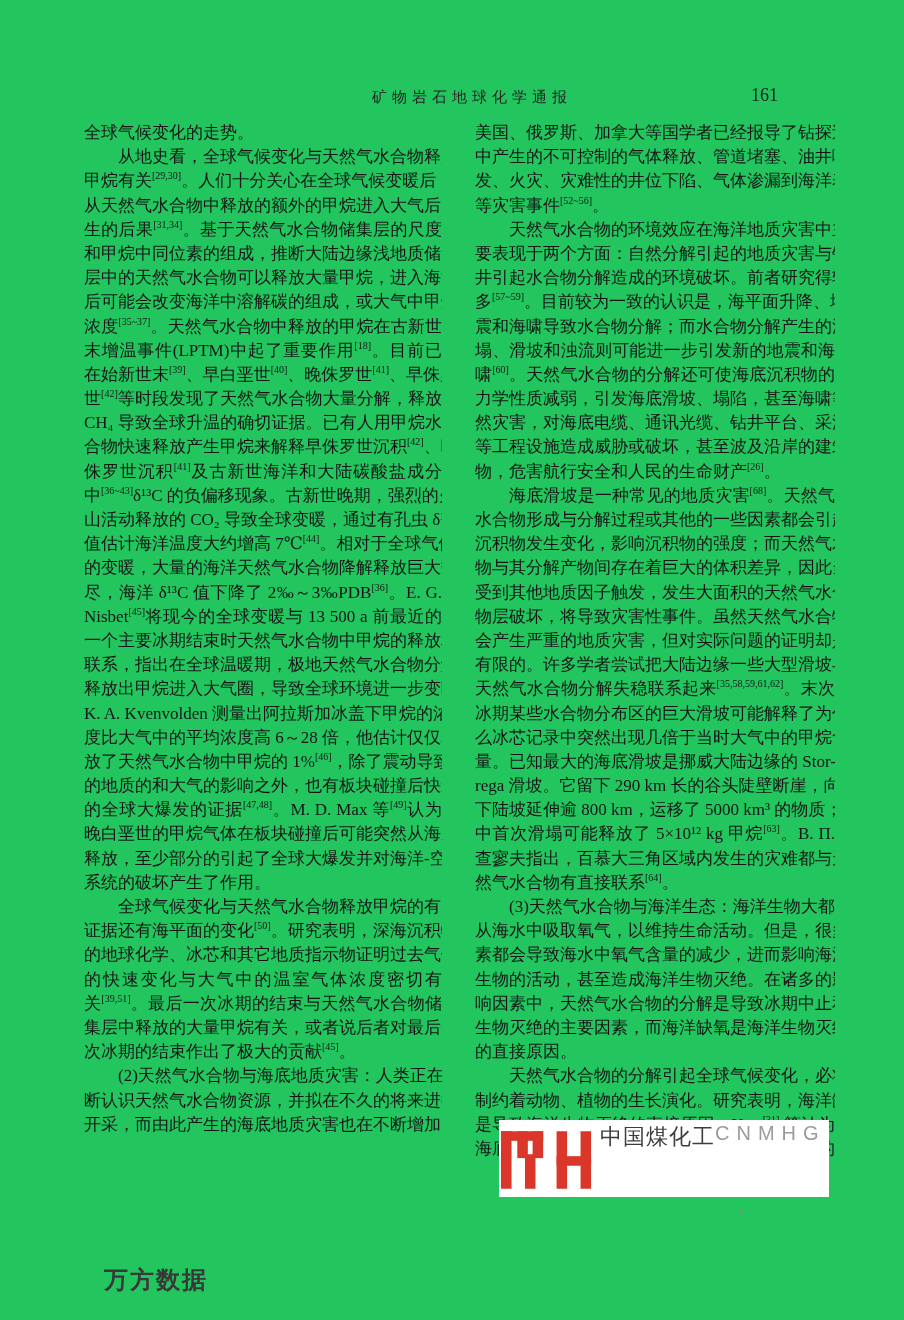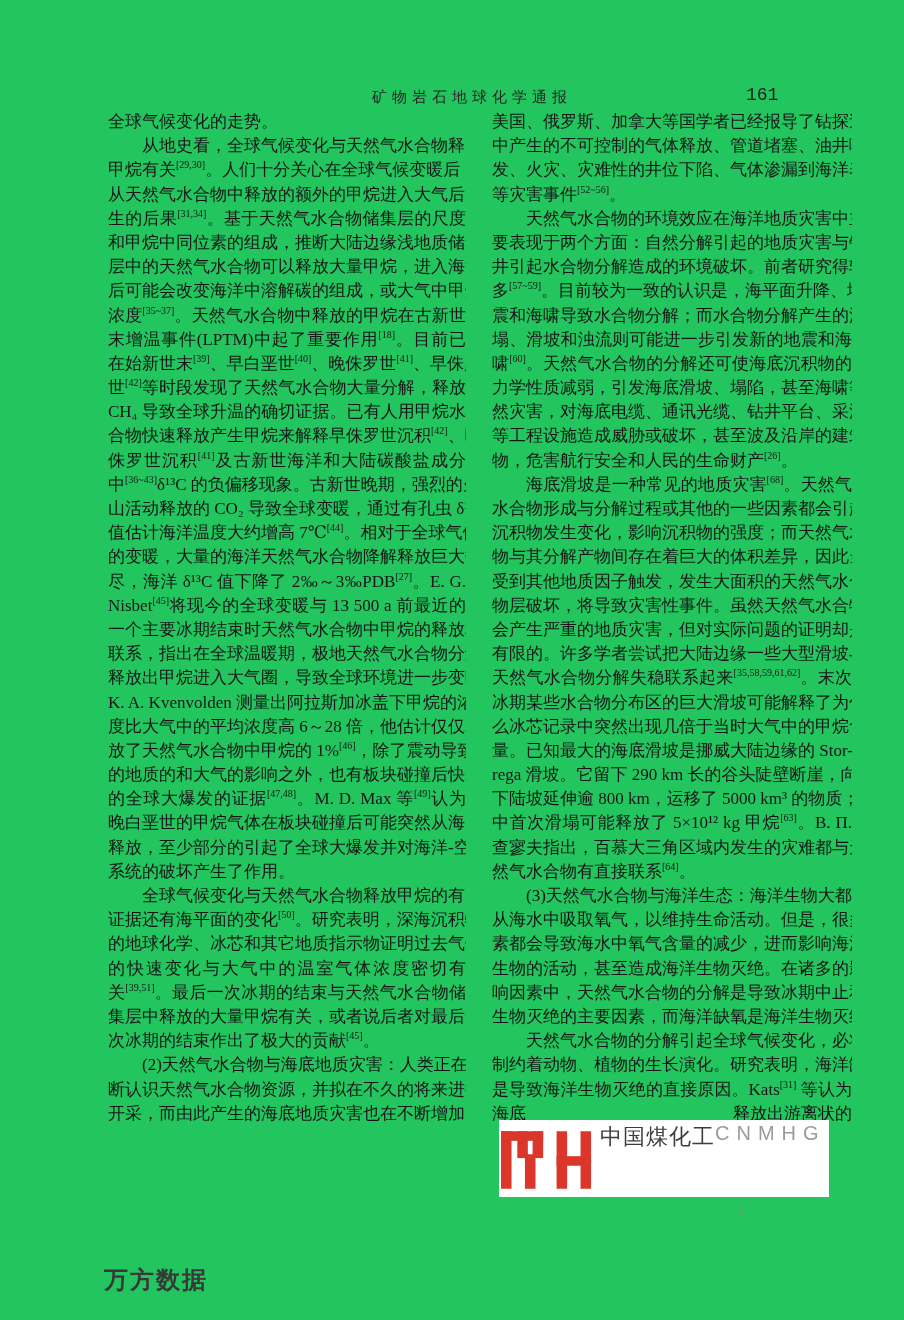--- a/index.html
+++ b/index.html
@@ -7,24 +7,24 @@
   .page{
     position:relative;width:904px;height:1320px;margin:0 auto;
     background:#22c55e;overflow:hidden;
     font-family:"Liberation Serif","DejaVu Serif",serif;color:#161616;
   }
   .hdr-journal{
     position:absolute;top:88px;left:20px;width:904px;text-align:center;
     font-size:15px;letter-spacing:5px;color:#252525;
   }
   .hdr-pageno{
-    position:absolute;top:85px;left:746px;width:65px;text-align:left;
-    font-size:18px;color:#1c1c1c;font-family:Liberation Mono, monospace;
+    position:absolute;top:85px;left:713px;width:65px;text-align:right;
+    font-size:18px;color:#1c1c1c;
   }
-  .columns{position:absolute;left:84px;top:110px;display:flex;gap:26px;z-index:1;margin-left:24px;}
+  .columns{position:absolute;left:84px;top:121px;display:flex;gap:33px;z-index:1;}
   .col{width:358px;}
   .col.right{width:360px;}
   .tline{
     height:24.2px;line-height:24.2px;font-size:17px;
     text-align:justify;text-align-last:justify;text-justify:inter-character;
     overflow:hidden;white-space:nowrap;
   }
   .tline.ind{text-indent:34px;}
   .tline.pend{text-align-last:left;}
   .tline.split{display:flex;justify-content:space-between;text-align-last:left;}
@@ -73,21 +73,21 @@
         <div class="tline">末增温事件(LPTM)中起了重要作用<sup>[18]</sup>。目前已</div>
         <div class="tline">在始新世末<sup>[39]</sup>、早白垩世<sup>[40]</sup>、晚侏罗世<sup>[41]</sup>、早侏罗</div>
         <div class="tline">世<sup>[42]</sup>等时段发现了天然气水合物大量分解，释放</div>
         <div class="tline">CH₄ 导致全球升温的确切证据。已有人用甲烷水</div>
         <div class="tline">合物快速释放产生甲烷来解释早侏罗世沉积<sup>[42]</sup>、晚</div>
         <div class="tline">侏罗世沉积<sup>[41]</sup>及古新世海洋和大陆碳酸盐成分</div>
         <div class="tline">中<sup>[36~43]</sup>δ¹³C 的负偏移现象。古新世晚期，强烈的火</div>
         <div class="tline">山活动释放的 CO₂ 导致全球变暖，通过有孔虫 δ¹⁸O</div>
         <div class="tline">值估计海洋温度大约增高 7℃<sup>[44]</sup>。相对于全球气候</div>
         <div class="tline">的变暖，大量的海洋天然气水合物降解释放巨大数</div>
-        <div class="tline">尽，海洋 δ¹³C 值下降了 2‰～3‰PDB<sup>[27]</sup>。E. G.</div>
+        <div class="tline">尽，海洋 δ¹³C 值下降了 2‰～3‰PDB<sup>[36]</sup>。E. G.</div>
         <div class="tline">Nisbet<sup>[45]</sup>将现今的全球变暖与 13 500 a 前最近的</div>
         <div class="tline">一个主要冰期结束时天然气水合物中甲烷的释放相</div>
         <div class="tline">联系，指出在全球温暖期，极地天然气水合物分解并</div>
         <div class="tline">释放出甲烷进入大气圈，导致全球环境进一步变暖。</div>
         <div class="tline">K. A. Kvenvolden 测量出阿拉斯加冰盖下甲烷的浓</div>
         <div class="tline">度比大气中的平均浓度高 6～28 倍，他估计仅仅释</div>
         <div class="tline">放了天然气水合物中甲烷的 1%<sup>[46]</sup>，除了震动导致</div>
         <div class="tline">的地质的和大气的影响之外，也有板块碰撞后快速</div>
         <div class="tline">的全球大爆发的证据<sup>[47,48]</sup>。M. D. Max 等<sup>[49]</sup>认为</div>
         <div class="tline">晚白垩世的甲烷气体在板块碰撞后可能突然从海底</div>
@@ -136,20 +136,21 @@
         <div class="tline">下陆坡延伸逾 800 km，运移了 5000 km³ 的物质；其</div>
         <div class="tline">中首次滑塌可能释放了 5×10¹² kg 甲烷<sup>[63]</sup>。B. Π.</div>
         <div class="tline">查寥夫指出，百慕大三角区域内发生的灾难都与天</div>
         <div class="tline pend">然气水合物有直接联系<sup>[64]</sup>。</div>
         <div class="tline ind">(3)天然气水合物与海洋生态：海洋生物大都需</div>
         <div class="tline">从海水中吸取氧气，以维持生命活动。但是，很多因</div>
         <div class="tline">素都会导致海水中氧气含量的减少，进而影响海洋</div>
         <div class="tline">生物的活动，甚至造成海洋生物灭绝。在诸多的影</div>
         <div class="tline">响因素中，天然气水合物的分解是导致冰期中止和</div>
         <div class="tline">生物灭绝的主要因素，而海洋缺氧是海洋生物灭绝</div>
+        <div class="tline pend">的直接原因。</div>
         <div class="tline ind">天然气水合物的分解引起全球气候变化，必将</div>
         <div class="tline">制约着动物、植物的生长演化。研究表明，海洋缺氧</div>
         <div class="tline">是导致海洋生物灭绝的直接原因。Kats<sup>[31]</sup> 等认为</div>
         <div class="tline pend split">
           <span>海底</span>
           <span>释放出游离状的</span>
         </div>
       </div>
   </div>
 

